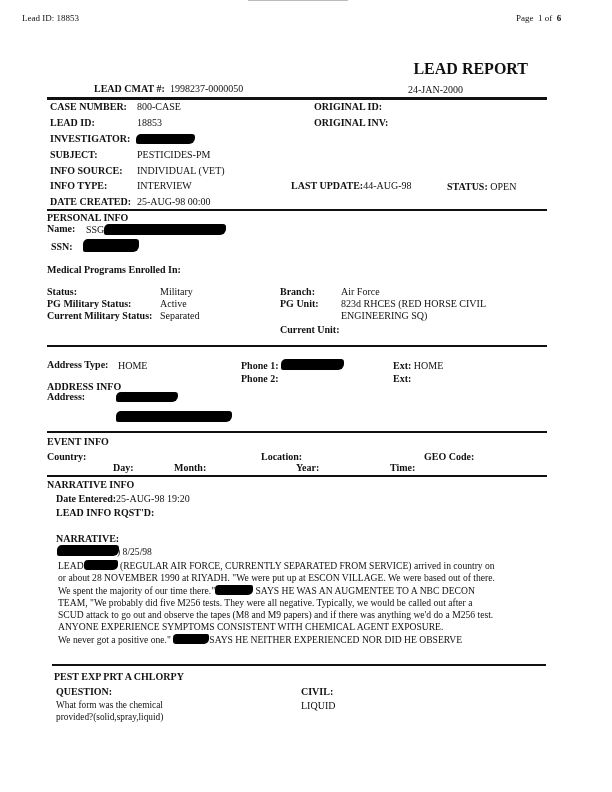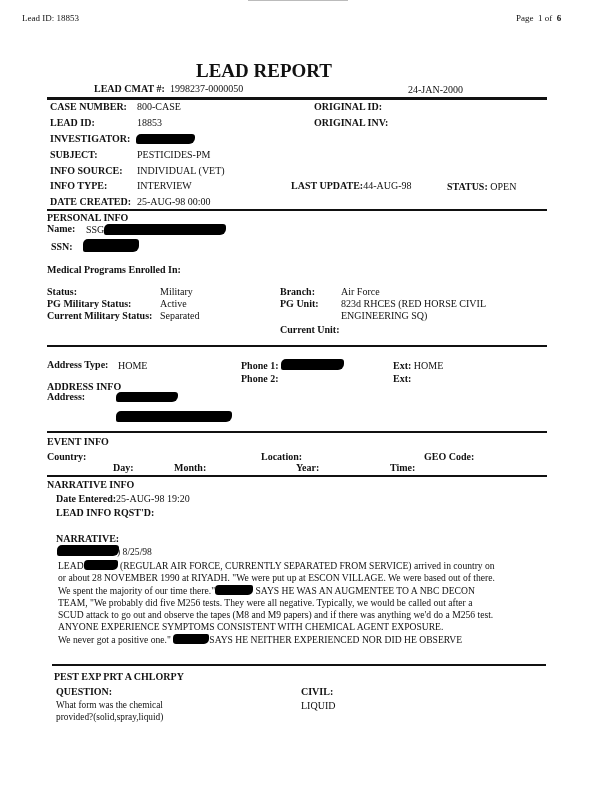--- a/index.html
+++ b/index.html
@@ -7,21 +7,21 @@
       width: 612px; height: 792px; position: relative; overflow: hidden;
       font-family: "Liberation Serif", "DejaVu Serif", serif;
       color: #111;
       font-size: 10px;
     }
     .abs { position: absolute; white-space: nowrap; }
     .b { font-weight: bold; }
     .hdr-left { left: 22px; top: 13px; font-size: 9px; }
     .hdr-right { left: 516px; top: 13px; font-size: 9px; }
     .scan-mark { position: absolute; left: 248px; top: 0; width: 100px; height: 1px; background: #bbb; }
-    .title { left: 0; width: 528px; text-align: center; top: 60px; font-size: 19px; font-weight: bold; }
+    .title { left: 0; width: 528px; text-align: right; top: 60px; font-size: 16px; font-weight: bold; }
     .rule { position: absolute; height: 2px; background: #111; }
     .redact { position: absolute; background: #000; border-radius: 5px 3px 6px 2px; }
     .para { position: absolute; left: 58px; top: 560px; width: 480px; font-size: 9.6px; line-height: 12.3px; white-space: normal; }
     .para span.line { display: block; white-space: nowrap; }
     .inline-redact { display: inline-block; background: #000; height: 10px; vertical-align: -1px; border-radius: 4px 2px 5px 3px; }
   </style>
 </head>
 <body>
 
 <div class="scan-mark"></div>

